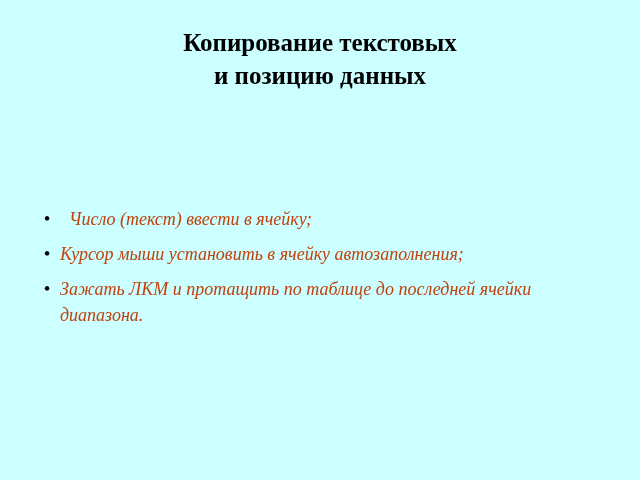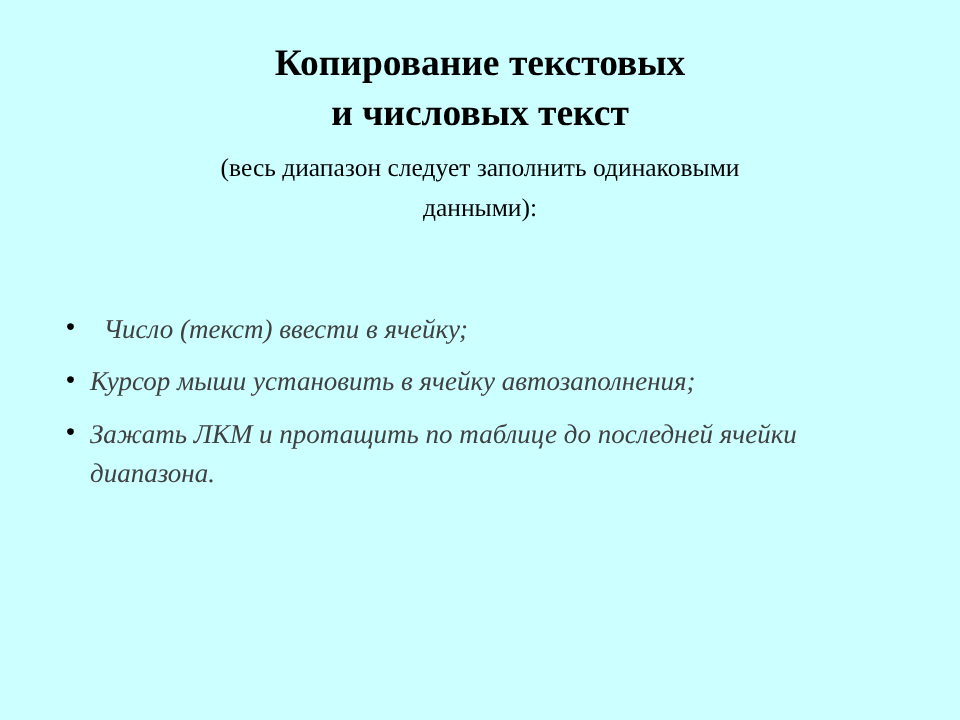--- a/index.html
+++ b/index.html
@@ -64,40 +64,36 @@
     font-size: 19px;
     line-height: 26px;
     color: #000000;
   }
   .bullet-text {
     flex: 1 1 auto;
     font-family: "Liberation Serif", serif;
     font-style: italic;
     font-size: 18px;
     line-height: 26px;
-    color: #404040;
+    color: #c2410c;
   }
   .bullet-item.first .bullet-text {
     padding-left: 9px;
   }
 </style>
 </head>
 <body>
 
 <div class="slide">
 
   <div class="title-block">
     <div class="title-line">Копирование текстовых</div>
-    <div class="title-line">и числовых текст</div>
+    <div class="title-line">и позицию данных</div>
   </div>
 
-  <div class="subtitle-block">
-    <div class="subtitle-line">(весь диапазон следует заполнить одинаковыми</div>
-    <div class="subtitle-line">данными):</div>
-  </div>
 
   <ul class="bullets">
     <li class="bullet-item first">
       <span class="bullet-marker">•</span>
       <span class="bullet-text">Число (текст) ввести в ячейку;</span>
     </li>
     <li class="bullet-item">
       <span class="bullet-marker">•</span>
       <span class="bullet-text">Курсор мыши установить в ячейку автозаполнения;</span>
     </li>

